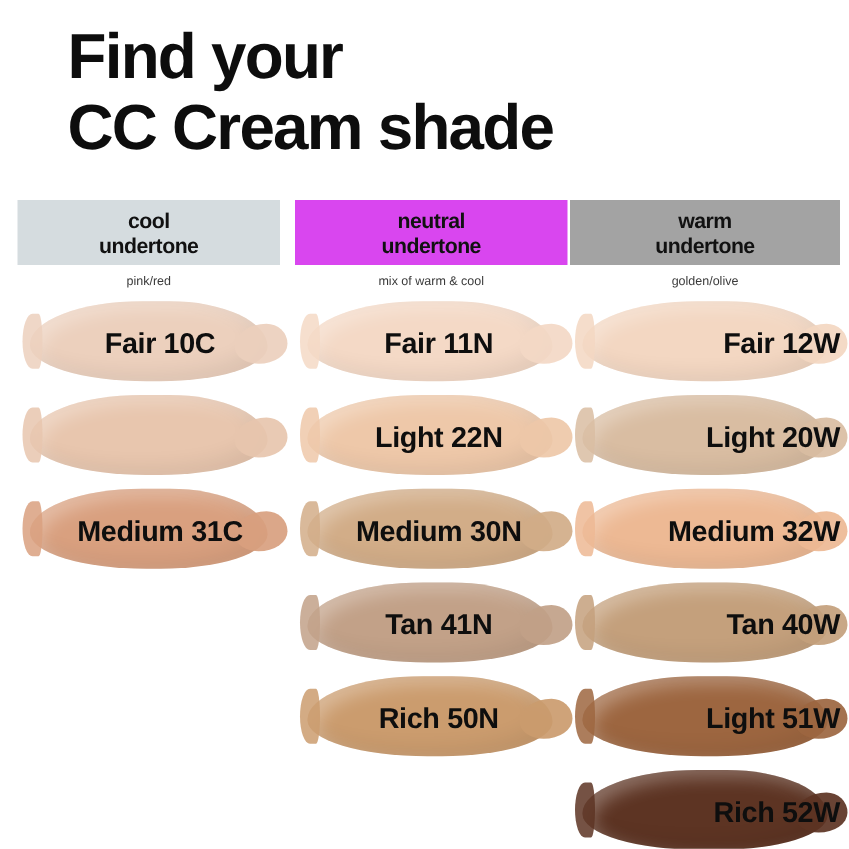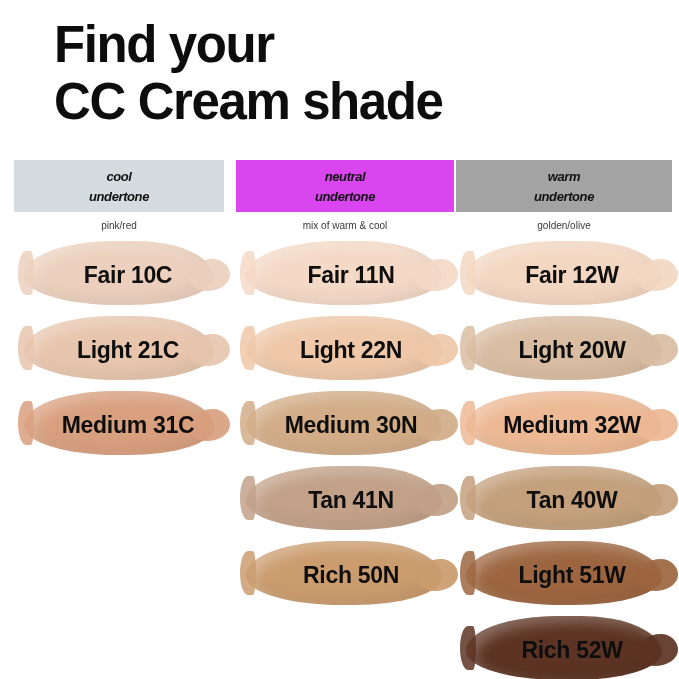--- a/index.html
+++ b/index.html
@@ -49,27 +49,26 @@
     top: 0;
     width: 216px;
   }
   .col-0 { left: 14px;  width: 210px; }
   .col-1 { left: 236px; width: 218px; }
   .col-2 { left: 456px; width: 216px; }
 
   .col-header {
     text-align: center;
     font-weight: bold;
-    font-size: 13px;
+    font-size: 17px;
     line-height: 19.5px;
     letter-spacing: -0.4px;
     color: #111111;
     padding: 7px 4px 8px 4px;
     height: 52px;
-    font-style: italic;
   }
   .col-0 .col-header { background: #d5dcdf; }
   .col-1 .col-header { background: #ece0ce; }
   .col-2 .col-header { background: #f8ddbb; }
 
   .col-sub {
     text-align: center;
     font-size: 10px;
     line-height: 16px;
     color: #3a3a3a;
@@ -134,21 +133,21 @@
     text-align: center;
     font-weight: bold;
     font-size: 23px;
     letter-spacing: -0.3px;
     color: #0e0e0e;
     z-index: 3;
     pointer-events: none;
   }
   .col-0 .swatch-label { padding-left: 18px; }
   .col-1 .swatch-label { padding-left: 12px; }
-  .col-2 .swatch-label { padding-left: 16px; }
+  .col-2 .swatch-label { padding-left: 16px; text-align: right; }
 </style>
 </head>
 <body>
 
 <div id="page">
 
   <div class="title-block">
     <div class="title-line">Find your</div>
     <div class="title-line">CC Cream shade</div>
   </div>
@@ -161,21 +160,20 @@
         <div>undertone</div>
       </div>
       <div class="col-sub">pink/red</div>
       <div class="swatch-list">
         <div class="swatch">
           <div class="blob" style="background: rgb(236, 208, 189);"></div>
           <div class="swatch-label">Fair 10C</div>
         </div>
         <div class="swatch">
           <div class="blob" style="background: rgb(232, 198, 174);"></div>
-          <div class="swatch-label">Light 21C</div>
         </div>
         <div class="swatch">
           <div class="blob" style="background: rgb(217, 160, 127);"></div>
           <div class="swatch-label">Medium 31C</div>
         </div>
       </div>
     </div>
 
     <div class="column col-1">
       <div class="col-header" style="background: #d946ef;">

